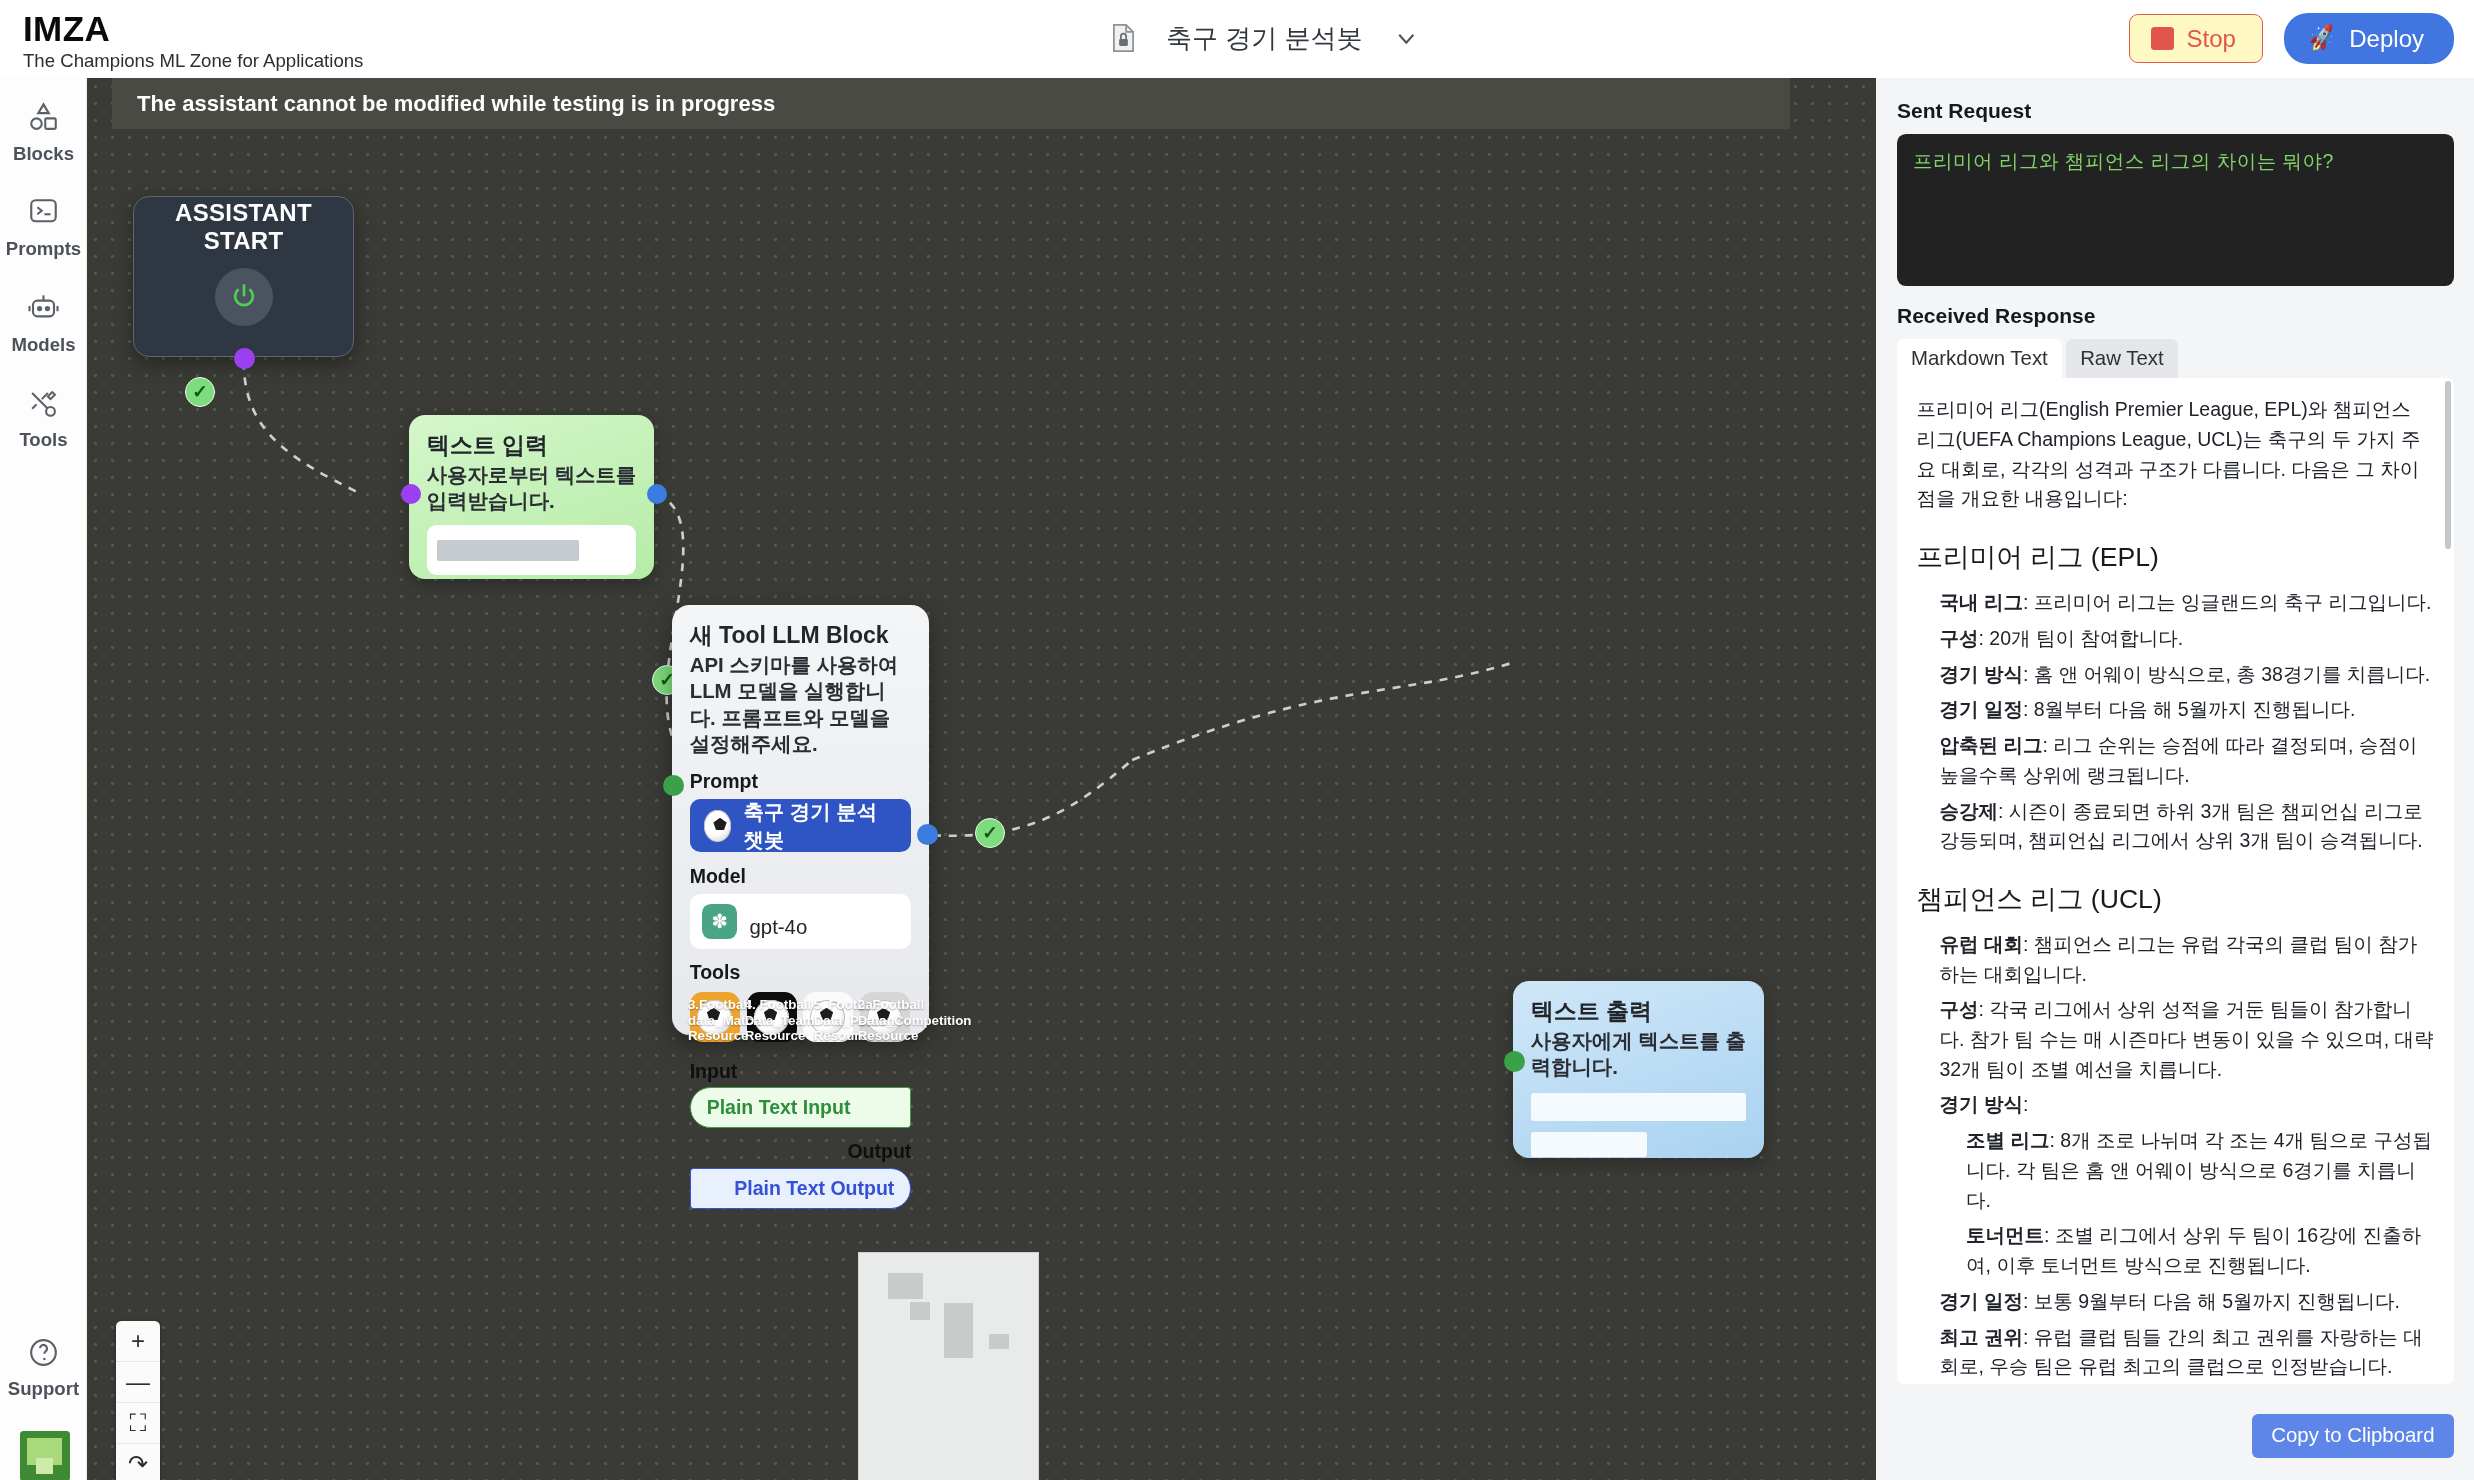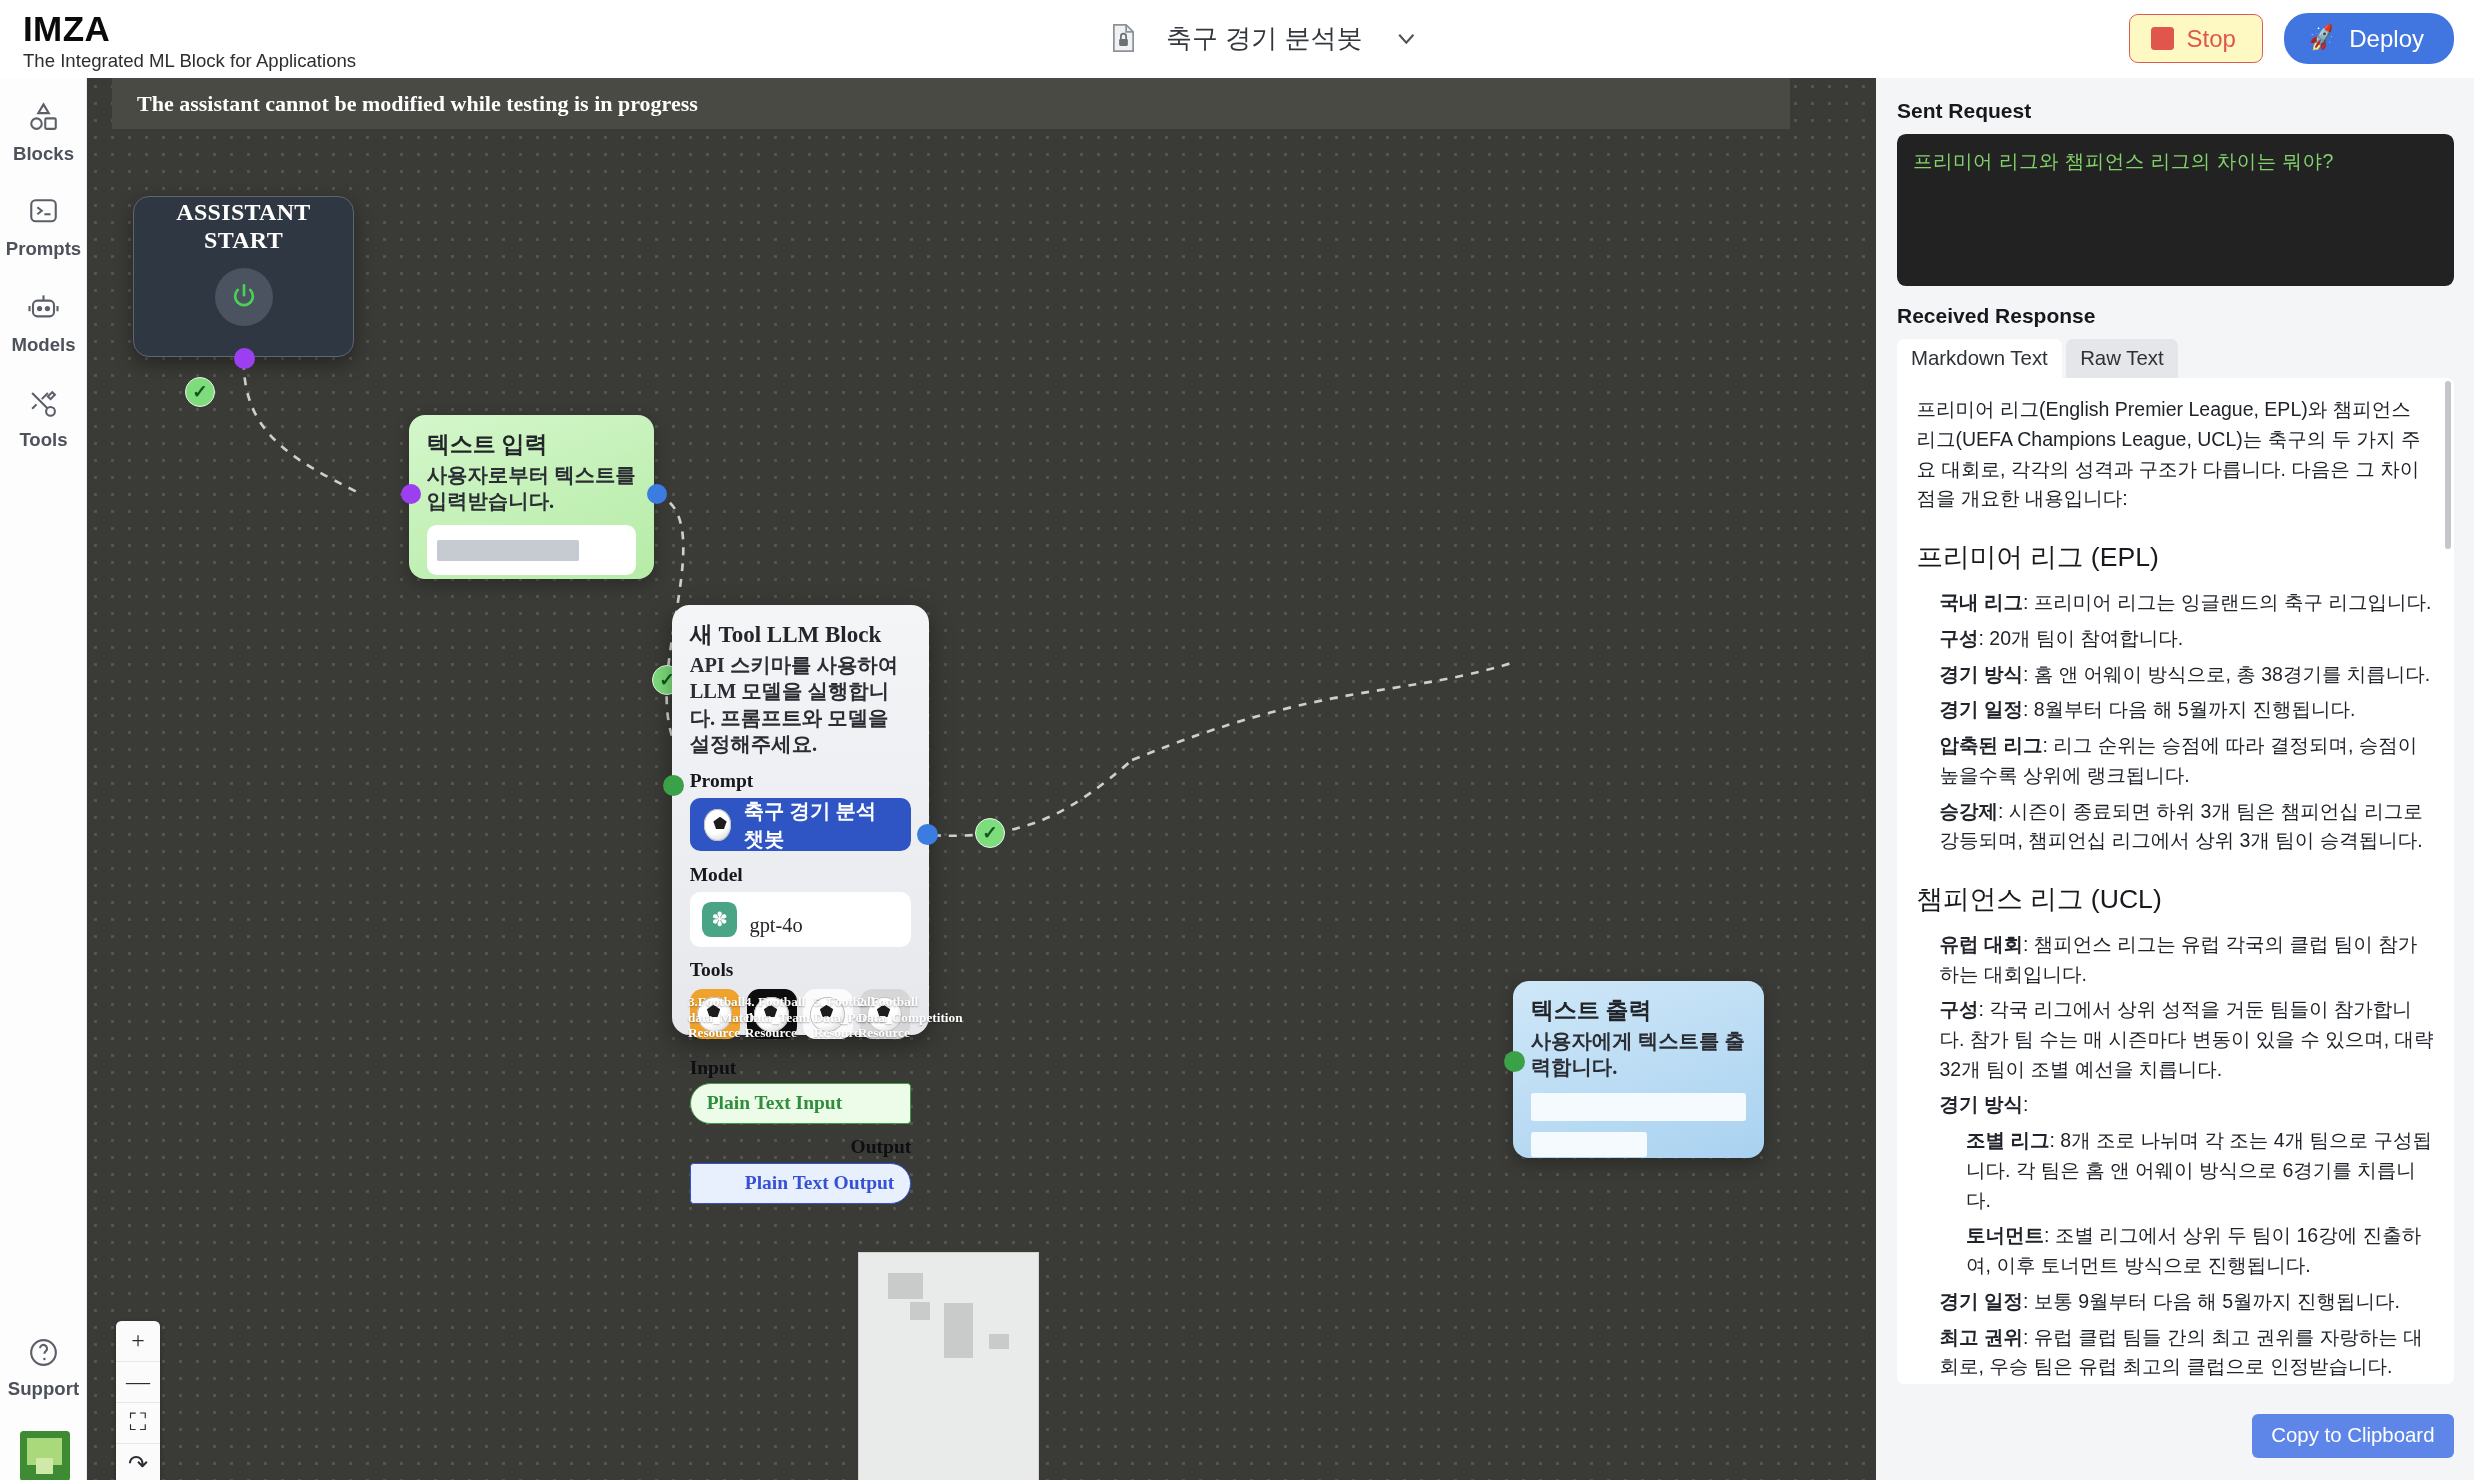--- a/index.html
+++ b/index.html
@@ -75,21 +75,20 @@
     background:#cfe9a8;
   }
 
   
   .canvas {
     position: absolute; left: 87px; top: 78px; width: 1789px; height: 1403px;
     background-color: #3a3a36;
     background-image: radial-gradient(#56564f 1.4px, transparent 1.5px);
     background-size: 17px 17px;
     overflow: hidden;
-    font-family: Liberation Serif, serif;
   }
   .banner {
     position: absolute; left: 25px; top: 0px; width: 1678px; height: 51px;
     background: #4a4a45; color: #ffffff;
     font-size: 22px; font-weight: bold;
     display: flex; align-items: center; padding-left: 25px;
   }
 
   
   .edges { position: absolute; left: 0; top: 0; width: 1789px; height: 1403px; pointer-events:none; }
@@ -251,21 +250,21 @@
   }
 </style>
 </head>
 <body>
 
 <div class="app">
 
   <div class="topbar">
     <div class="brand">
       <div class="brand-title">IMZA</div>
-      <div class="brand-sub">The Integrated ML Block for Applications</div>
+      <div class="brand-sub">The Champions ML Zone for Applications</div>
     </div>
 
     <div class="doc-title-wrap">
       <span class="doc-icon">
         <svg width="23" height="28" viewBox="0 0 26 32">
           <path d="M2 1h14l8 8v22H2z" fill="#f0f1f2" stroke="#8d9298" stroke-width="2"></path>
           <path d="M16 1v8h8" fill="none" stroke="#8d9298" stroke-width="2"></path>
           <rect x="8" y="17" width="10" height="8" rx="1.5" fill="#6b7075"></rect>
           <path d="M10 17v-3a3 3 0 016 0v3" fill="none" stroke="#6b7075" stroke-width="2"></path>
         </svg>

